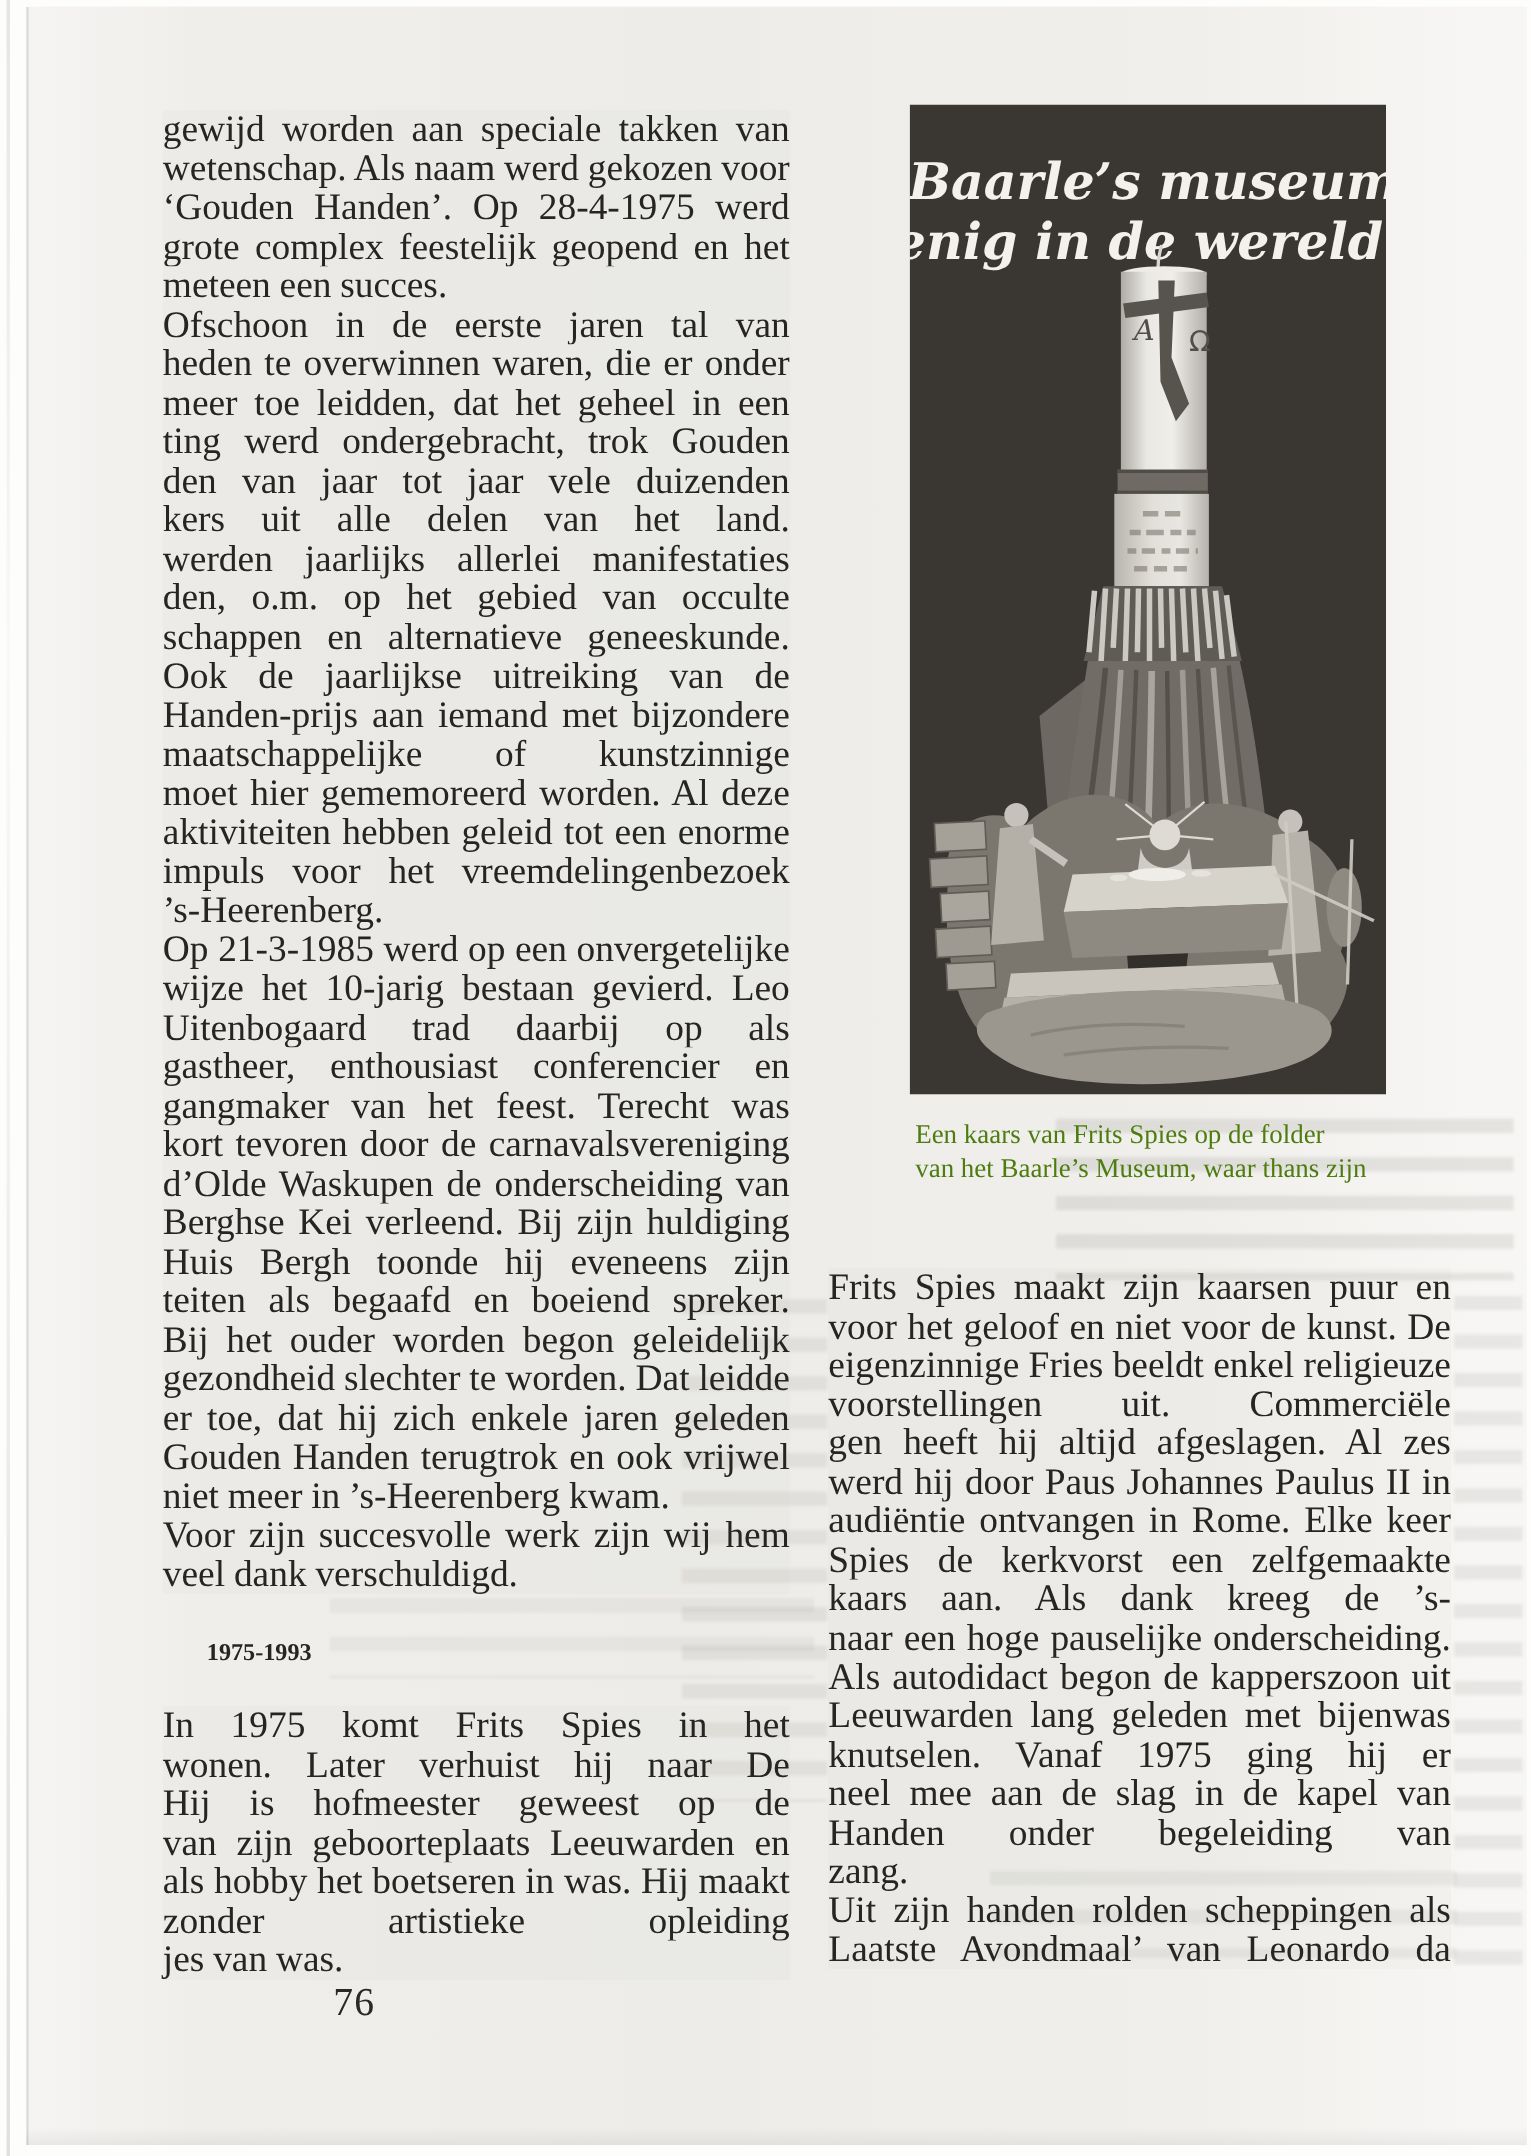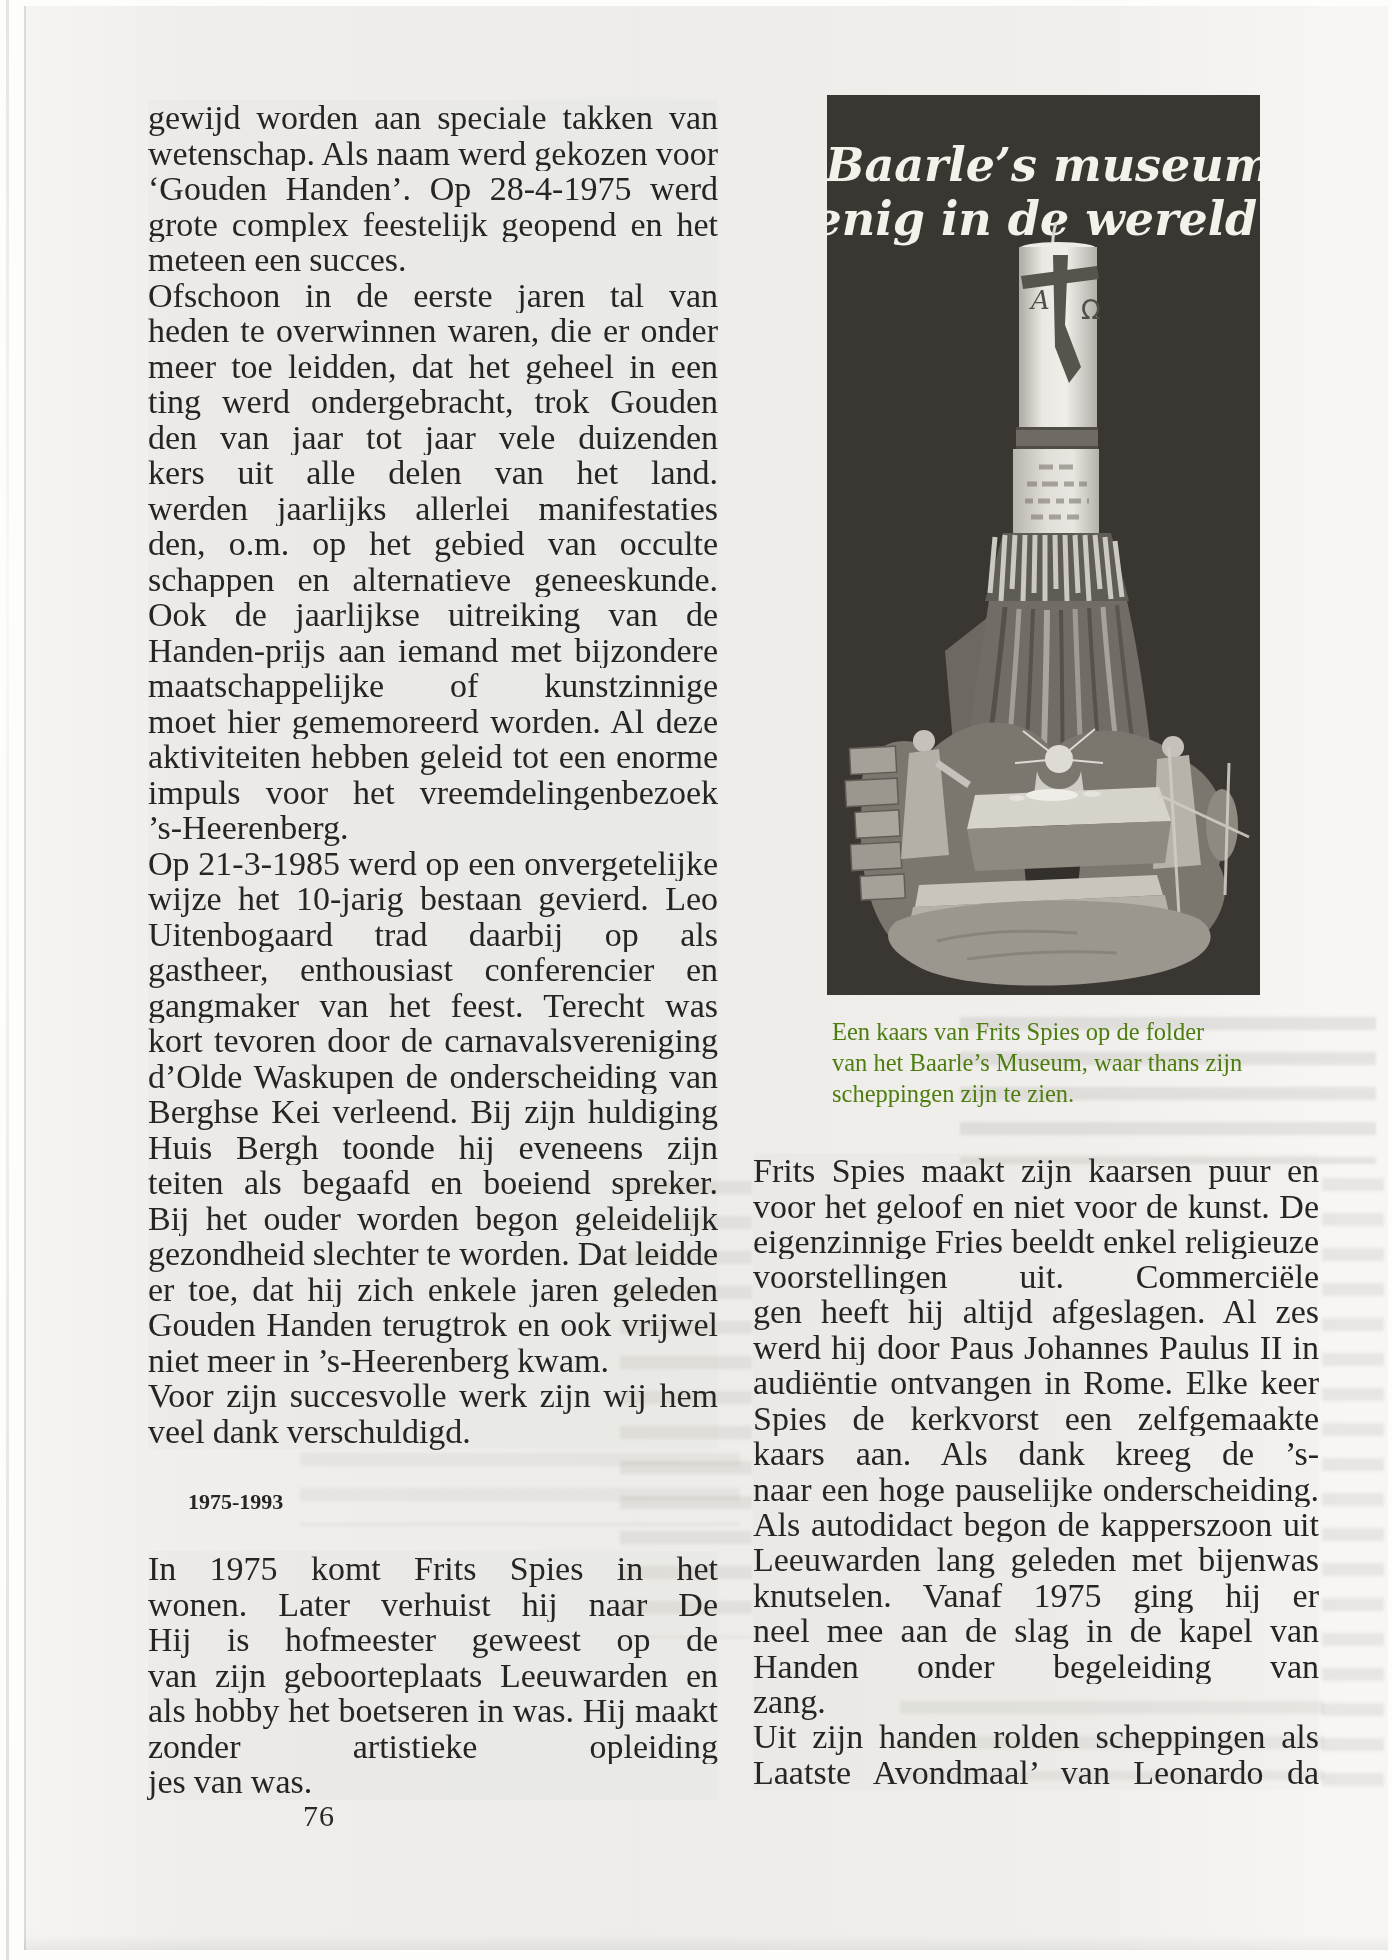--- a/index.html
+++ b/index.html
@@ -33,21 +33,21 @@
   .heading{position:absolute;left:148px;top:1484px;width:570px;
     color:#272523;font-size:22px;line-height:35.5px;font-weight:bold;}
   .heading .years{margin-left:40px;}
   .bio{top:1551px;}
   .caption{
     position:absolute;left:832px;top:1016px;width:440px;
     color:#4d7c0f;font-size:24.5px;line-height:31px;
   }
   .page-number{
     position:absolute;left:303px;top:1799px;
-    color:#2b2927;font-size:30px;letter-spacing:1px;
+    color:#2b2927;font-size:36px;letter-spacing:1px;
   }
   .photo{
     position:absolute;left:827px;top:95px;width:433px;height:673px;
   }
   .photo svg{display:block;width:433px;height:900px;}
   .ghost{
     position:absolute;
     background:repeating-linear-gradient(180deg,
       rgba(118,112,104,0) 0px,rgba(118,112,104,0) 12px,
       rgba(118,112,104,0.14) 14px,rgba(118,112,104,0.14) 25px,
@@ -264,21 +264,20 @@
         <path d="M110,846 q60,-14 140,-8" fill="none"></path>
         <path d="M140,864 q70,-10 150,-6" fill="none"></path>
       </g>
     </g>
   </svg>
 </div>
 
 <div class="caption">
     <div class="cap-line">Een kaars van Frits Spies op de folder</div>
     <div class="cap-line">van het Baarle’s Museum, waar thans zijn</div>
-    <div class="cap-line">scheppingen zijn te zien.</div>
   </div>
 
 <div class="column col-right">
     <div class="line j">Frits Spies maakt zijn kaarsen puur en alleen</div>
     <div class="line j">voor het geloof en niet voor de kunst. De</div>
     <div class="line j">eigenzinnige Fries beeldt enkel religieuze</div>
     <div class="line j">voorstellingen uit. Commerciële aanbiedin-</div>
     <div class="line j">gen heeft hij altijd afgeslagen. Al zes keer</div>
     <div class="line j">werd hij door Paus Johannes Paulus II in</div>
     <div class="line j">audiëntie ontvangen in Rome. Elke keer bood</div>

